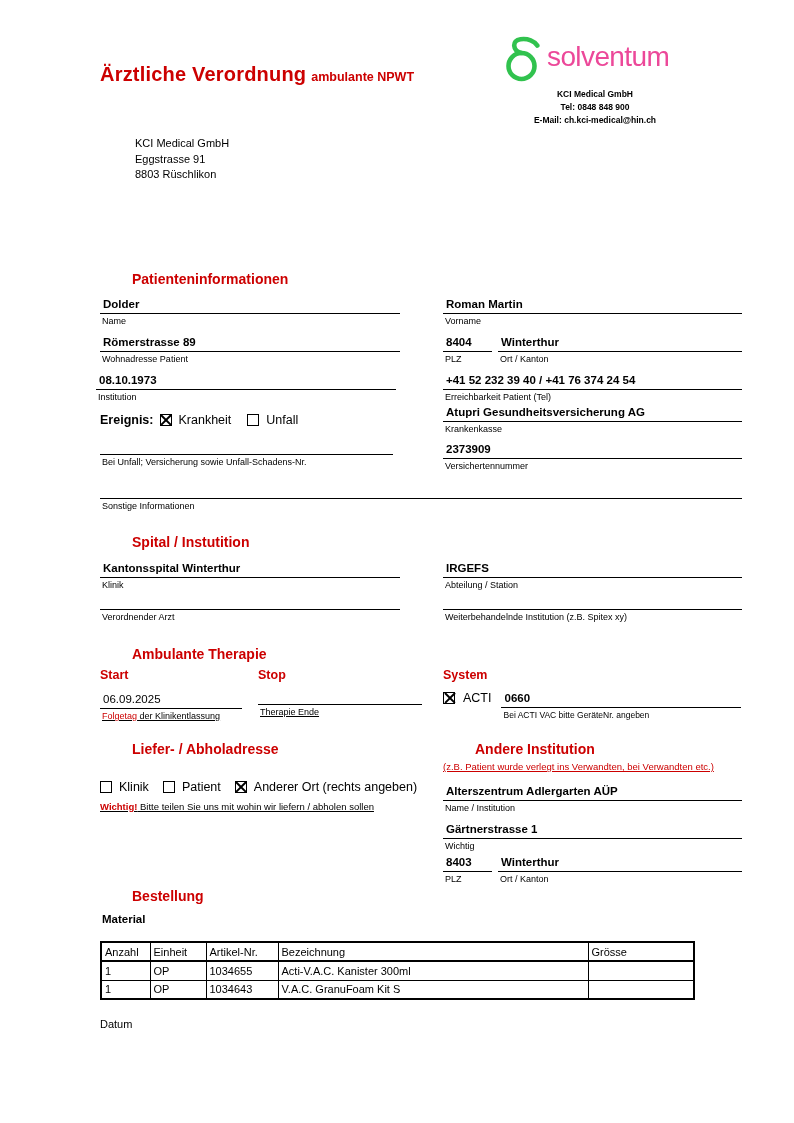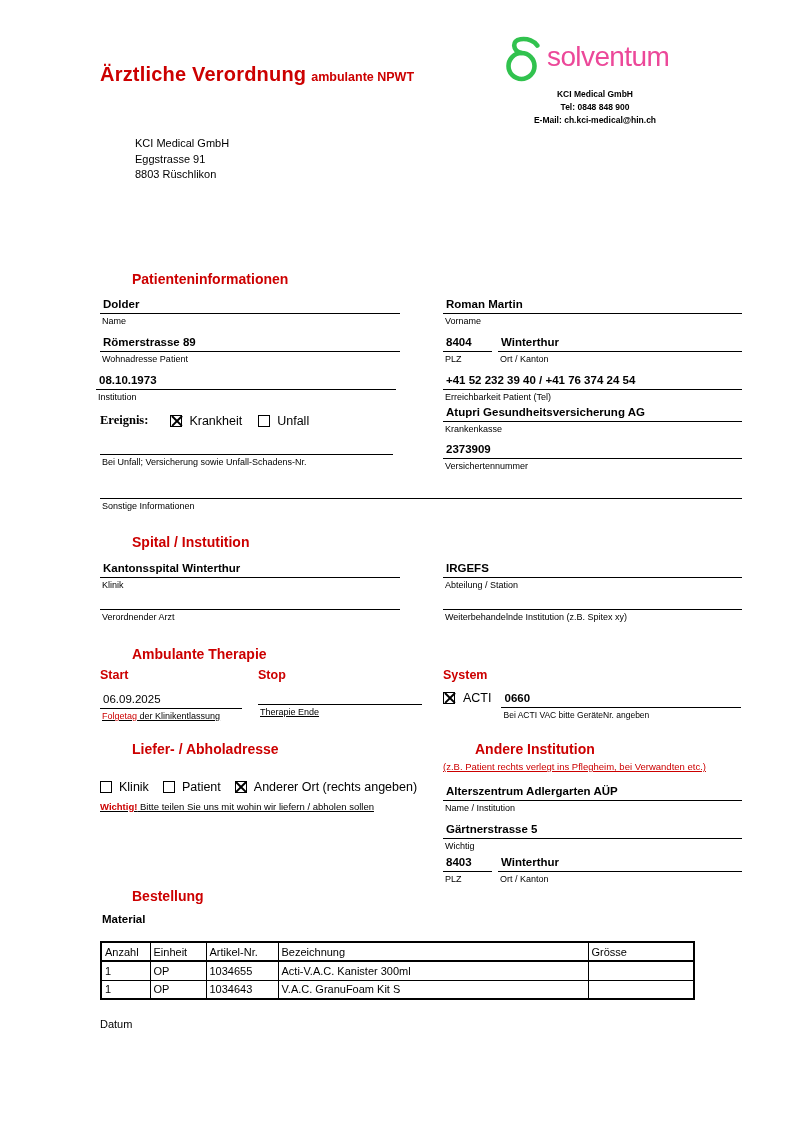--- a/index.html
+++ b/index.html
@@ -118,21 +118,21 @@
   <div class="field" style="left:96px; top:372px; width:300px;">
     <div class="value">08.10.1973</div>
     <div class="flabel">Institution</div>
   </div>
   <div class="field" style="left:443px; top:372px; width:299px;">
     <div class="value">+41 52 232 39 40 / +41 76 374 24 54</div>
     <div class="flabel">Erreichbarkeit Patient (Tel)</div>
   </div>
 
   <div class="cbrow" style="left:100px; top:413px;">
-    <span class="bold" style="margin-right:22px;font-family:Liberation Serif, serif;">Ereignis:</span>
+    <span class="bold" style="margin-right:6px;">Ereignis:</span>
     <span class="cb checked"></span>
     <span style="margin-right:16px;">Krankheit</span>
     <span class="cb"></span>
     <span>Unfall</span>
   </div>
 
   <div class="field" style="left:443px; top:404px; width:299px;">
     <div class="value">Atupri Gesundheitsversicherung AG</div>
     <div class="flabel">Krankenkasse</div>
   </div>
@@ -203,28 +203,28 @@
     <span style="margin-right:14px;">Patient</span>
     <span class="cb checked"></span>
     <span>Anderer Ort (rechts angeben)</span>
   </div>
 
   <div class="abs flabel2" style="left:100px; top:801px;">
     <span class="red bold">Wichtig!</span><span> Bitte teilen Sie uns mit wohin wir liefern / abholen sollen</span>
   </div>
 
   <div class="sec-heading" style="left:443px; top:741px;">Andere Institution</div>
-  <div class="abs flabel2 red" style="left:443px; top:761px;">(z.B. Patient rechts verlegt ins Pflegheim, bei Verwandten etc.)</div>
+  <div class="abs flabel2 red" style="left:443px; top:761px;">(z.B. Patient wurde verlegt ins Verwandten, bei Verwandten etc.)</div>
 
   <div class="field" style="left:443px; top:783px; width:299px;">
     <div class="value">Alterszentrum Adlergarten AÜP</div>
     <div class="flabel">Name / Institution</div>
   </div>
   <div class="field" style="left:443px; top:821px; width:299px;">
-    <div class="value">Gärtnerstrasse 5</div>
+    <div class="value">Gärtnerstrasse 1</div>
     <div class="flabel">Wichtig</div>
   </div>
   <div class="field" style="left:443px; top:854px; width:49px;">
     <div class="value">8403</div>
     <div class="flabel">PLZ</div>
   </div>
   <div class="field" style="left:498px; top:854px; width:244px;">
     <div class="value">Winterthur</div>
     <div class="flabel">Ort / Kanton</div>
   </div>

